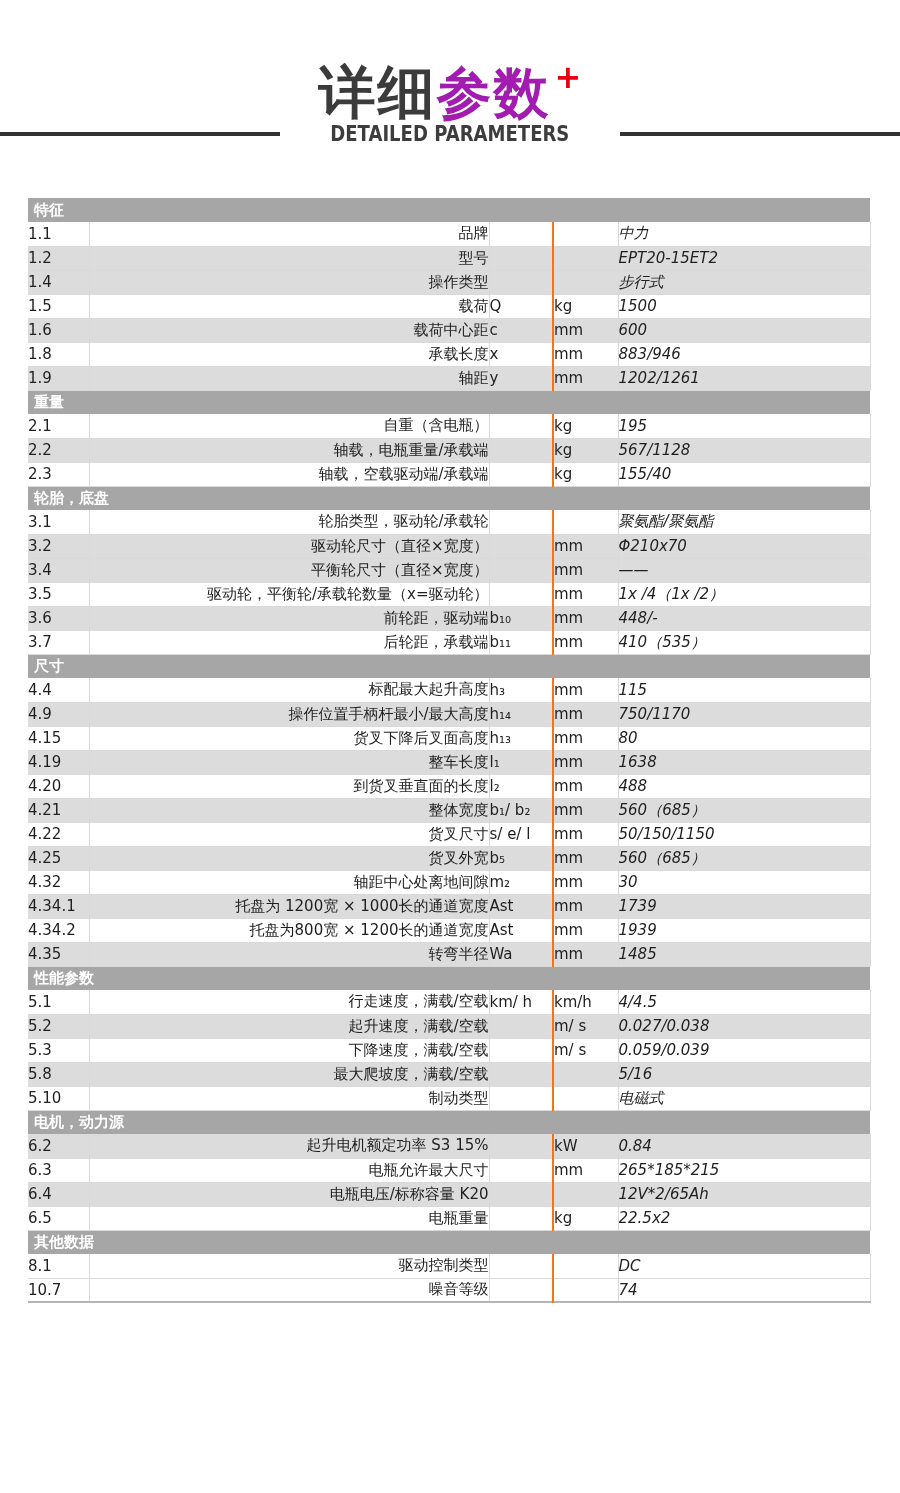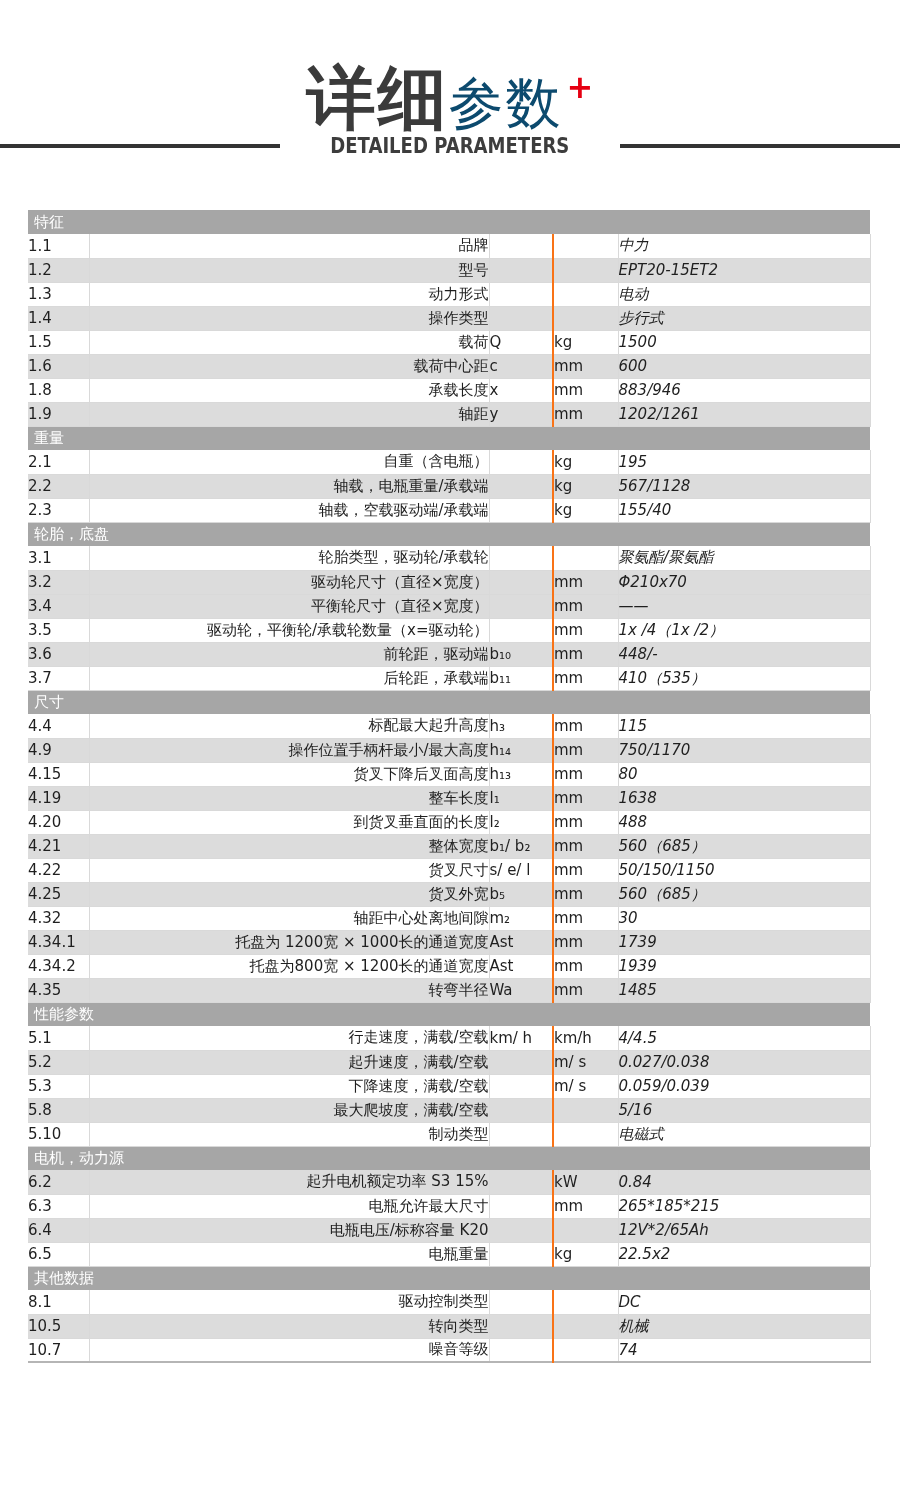--- a/index.html
+++ b/index.html
@@ -13,29 +13,29 @@
   }
 
   
   .title-wrap {
     margin-top: 64px;
     text-align: center;
     line-height: 1;
     white-space: nowrap;
   }
   .title-primary {
-    font-size: 69px;
+    font-size: 57px;
     font-weight: 900;
     color: #3b3b3b;
     letter-spacing: 2px;
   }
   .title-accent {
     font-size: 55px;
-    font-weight: 400;
-    color: #0c4a6e;
+    font-weight: 700;
+    color: #a21caf;
     letter-spacing: 2px;
   }
   .title-plus {
     font-size: 32px;
     font-weight: 900;
     color: #e60012;
     position: relative;
     top: -24px;
     margin-left: 4px;
   }
@@ -72,21 +72,21 @@
   }
   col.c-no     { width: 61px; }
   col.c-label  { width: 400px; }
   col.c-symbol { width: 64px; }
   col.c-unit   { width: 65px; }
   col.c-value  { width: 252px; }
 
   tr.section-row td {
     background: #a6a6a6;
     color: #ffffff;
-    font-weight: 400;
+    font-weight: 700;
     font-size: 15px;
     height: 24px;
     padding: 0 0 0 6px;
     text-align: left;
   }
   tr.data-row td {
     height: 24px;
     font-size: 15px;
     padding: 0;
     background: #ffffff;
@@ -135,27 +135,20 @@
           <td class="col-unit"></td>
           <td class="col-value">中力</td>
         </tr>
         <tr class="data-row alt">
           <td class="col-no">1.2</td>
           <td class="col-label">型号</td>
           <td class="col-symbol"></td>
           <td class="col-unit"></td>
           <td class="col-value">EPT20-15ET2</td>
         </tr>
-        <tr class="data-row">
-          <td class="col-no">1.3</td>
-          <td class="col-label">动力形式</td>
-          <td class="col-symbol"></td>
-          <td class="col-unit"></td>
-          <td class="col-value">电动</td>
-        </tr>
         <tr class="data-row alt">
           <td class="col-no">1.4</td>
           <td class="col-label">操作类型</td>
           <td class="col-symbol"></td>
           <td class="col-unit"></td>
           <td class="col-value">步行式</td>
         </tr>
         <tr class="data-row">
           <td class="col-no">1.5</td>
           <td class="col-label">载荷</td>
@@ -412,27 +405,20 @@
         <tr class="section-row">
           <td colspan="5">其他数据</td>
         </tr>
         <tr class="data-row">
           <td class="col-no">8.1</td>
           <td class="col-label">驱动控制类型</td>
           <td class="col-symbol"></td>
           <td class="col-unit"></td>
           <td class="col-value">DC</td>
         </tr>
-        <tr class="data-row alt">
-          <td class="col-no">10.5</td>
-          <td class="col-label">转向类型</td>
-          <td class="col-symbol"></td>
-          <td class="col-unit"></td>
-          <td class="col-value">机械</td>
-        </tr>
         <tr class="data-row">
           <td class="col-no">10.7</td>
           <td class="col-label">噪音等级</td>
           <td class="col-symbol"></td>
           <td class="col-unit"></td>
           <td class="col-value">74</td>
         </tr>
       </tbody>
   </table>
 </div>

